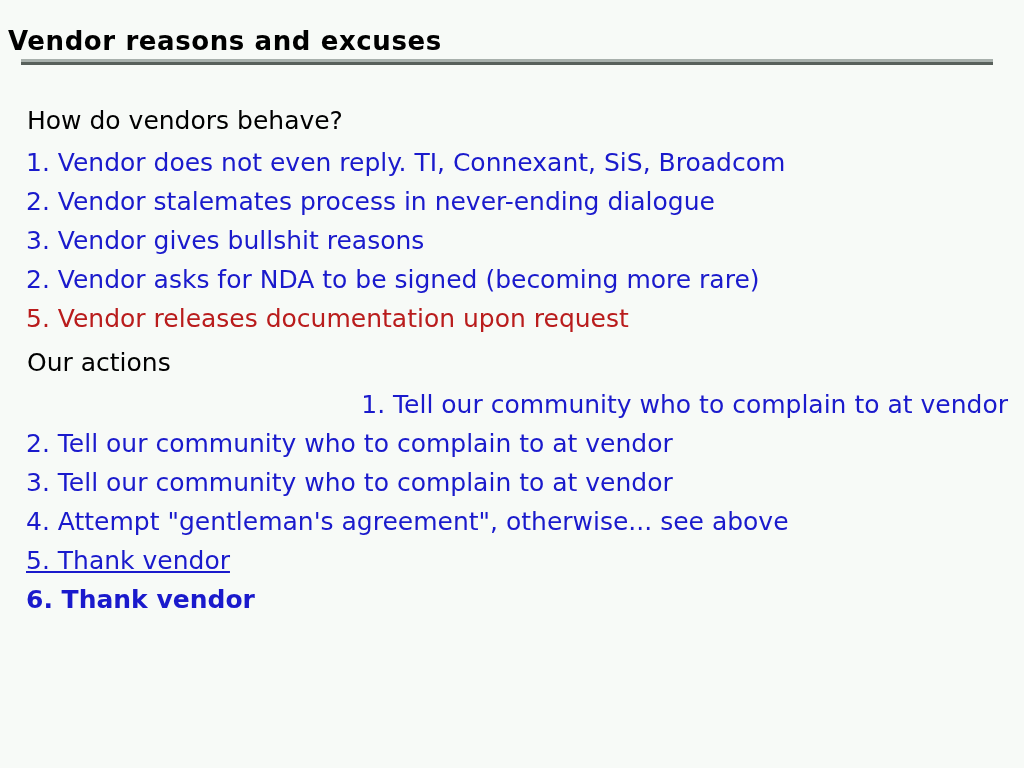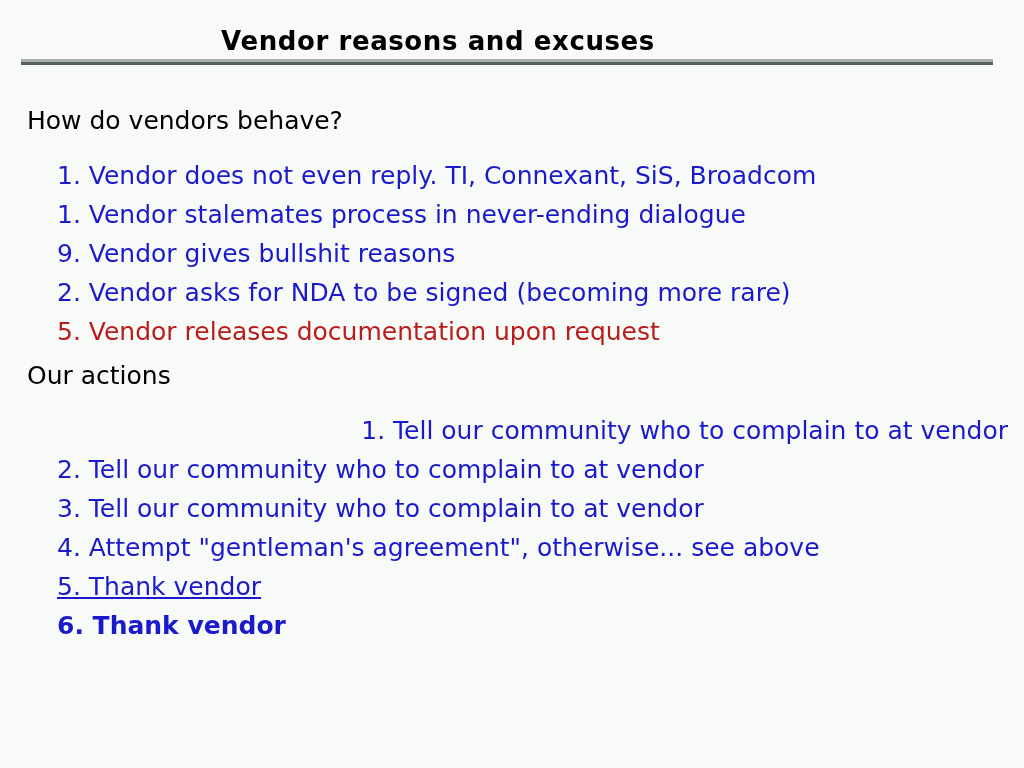--- a/index.html
+++ b/index.html
@@ -19,24 +19,24 @@
   #slide {
     position: relative;
     width: 1024px;
     height: 768px;
     background: #f7faf7;
   }
 
   
   .slide-title {
     position: absolute;
-    left: 0;
+    left: 8px;
     top: 26px;
     width: 876px;
-    text-align: center;
+    text-align: left;
     font-family: "DejaVu Sans", sans-serif;
     font-weight: bold;
     font-size: 26px;
     letter-spacing: 0.6px;
     color: #000000;
     line-height: 30px;
     white-space: nowrap;
   }
 
   
@@ -78,22 +78,22 @@
     font-family: "DejaVu Sans", sans-serif;
     font-weight: normal;
     font-size: 25px;
     line-height: 34px;
     color: #000000;
     white-space: nowrap;
   }
 
   ol.blue-list {
     list-style: none;
-    margin: 18px 0 0 0;
-    padding: 0 0 0 57px;
+    margin: 5px 0 0 0;
+    padding: 0 0 0 26px;
     counter-reset: none;
   }
 
   ol.blue-list li {
     font-family: "DejaVu Sans", sans-serif;
     font-weight: normal;
     font-size: 25px;
     line-height: 39px;
     color: #1a1acc;
     white-space: nowrap;
@@ -112,22 +112,22 @@
     <div class="rule-light" style="background: rgb(168, 176, 172);"></div>
     <div class="rule-dark" style="background: rgb(88, 96, 91);"></div>
   </div>
 
   <div class="content">
 
     <div class="section">
       <p class="heading" style="color: rgb(0, 0, 0);">How do vendors behave?</p>
       <ol class="blue-list">
         <li style="color: rgb(26, 26, 204);">1. Vendor does not even reply.  TI, Connexant, SiS, Broadcom</li>
-        <li style="color: rgb(26, 26, 204);">1. Vendor stalemates process in never-ending dialogue</li>
-        <li style="color: rgb(26, 26, 204);">9. Vendor gives bullshit reasons</li>
+        <li style="color: rgb(26, 26, 204);">2. Vendor stalemates process in never-ending dialogue</li>
+        <li style="color: rgb(26, 26, 204);">3. Vendor gives bullshit reasons</li>
         <li style="color: rgb(26, 26, 204);">2. Vendor asks for NDA to be signed (becoming more rare)</li>
         <li style="color: #b91c1c;">5. Vendor releases documentation upon request</li>
       </ol>
     </div>
 
     <div class="spacer-a"></div>
 
     <div class="section">
       <p class="heading" style="color: rgb(0, 0, 0);">Our actions</p>
       <ol class="blue-list">

